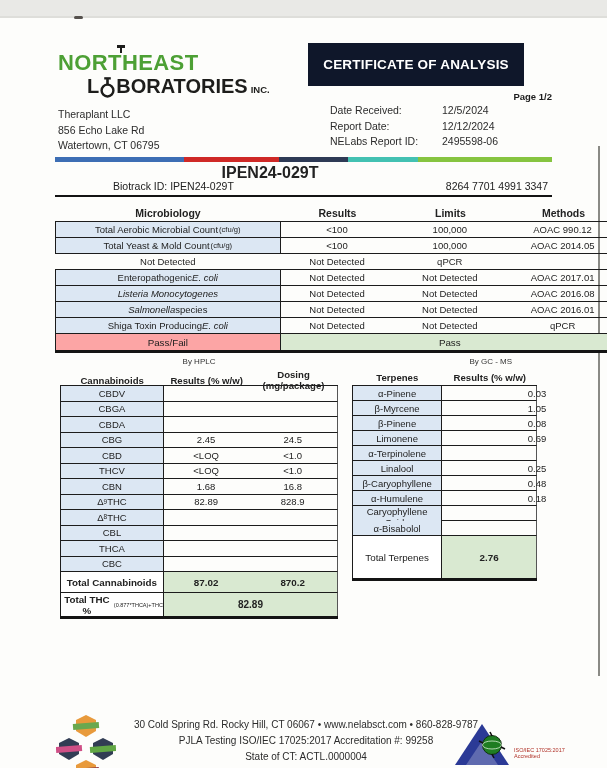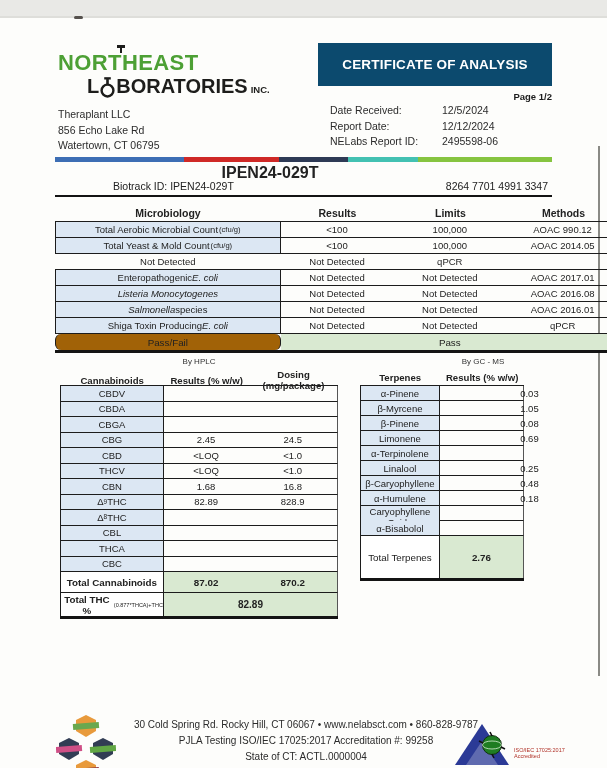--- a/index.html
+++ b/index.html
@@ -11,21 +11,21 @@
   .scan-right{position:absolute;top:130px;left:598px;width:2px;height:530px;background:#8a8a85;}
   
   .logo{position:absolute;top:36px;left:58px;line-height:1;}
   .logo-l1{color:#4da035;font-weight:bold;font-size:22px;letter-spacing:.4px;}
   .flask-top{position:absolute;top:-7px;left:59px;}
   .flask-top .bar{width:8px;height:2.5px;background:#1d1d1b;}
   .flask-top .stem{width:2.5px;height:5px;background:#1d1d1b;margin-left:2.75px;}
   .logo-l2{color:#1d1d1b;font-weight:bold;font-size:20px;margin:2px 0 0 29px;display:flex;align-items:flex-end;}
   .logo-l2 .inc{font-size:9.5px;margin-left:3px;padding-bottom:2px;}
   .flask-glyph{margin:0 1px -2px 1px;}
-  .cert-box{position:absolute;top:27px;left:318px;width:234px;height:43px;background:#0c4a6e;
+  .cert-box{position:absolute;top:27px;left:308px;width:216px;height:43px;background:#0f172a;
             display:flex;align-items:center;justify-content:center;color:#fff;font-weight:bold;
             font-size:13.5px;letter-spacing:.2px;text-align:center;}
   .page-note{position:absolute;top:75px;left:318px;width:234px;text-align:right;font-weight:bold;font-size:9.5px;color:#1c1c1c;}
   .client{position:absolute;top:91px;left:58px;font-size:10.5px;line-height:15.5px;color:#2c2c2c;}
   .meta{position:absolute;top:87px;left:330px;width:222px;font-size:10.5px;line-height:15.5px;color:#2c2c2c;}
   .meta-row{display:flex;}
   .meta-row .lbl{width:112px;}
   
   .colorbar{position:absolute;top:141px;left:55px;width:497px;height:5px;display:flex;}
   .colorbar div{height:100%;}
@@ -43,36 +43,36 @@
   .cell-val{display:flex;align-items:center;justify-content:center;text-align:center;}
   .i{font-style:italic;}
   .sm{font-size:7.6px;padding-left:1px;}
   .sup{font-size:6.5px;vertical-align:4px;line-height:0;}
   .greenbg{background:#d9e9d1;}
   
   .micro{top:188px;left:55px;width:565px;}
   .micro .g-head{grid-template-columns:40% 20% 20% 20%;height:17px;font-size:10.5px;text-align:center;}
   .micro .g-row{grid-template-columns:40% 20% 20% 20%;min-height:15px;font-size:9.5px;}
   .pass-row{display:grid;grid-template-columns:40% 60%;height:16px;font-size:9.8px;border-right:1px solid #555;}
-  .pass-row .cell-name{background:#a16207;border-radius:6px;}
+  .pass-row .cell-name{background:#fca5a5;}
   
   .cann{top:341px;left:60px;width:278px;}
   .note{font-size:8px;color:#333;text-align:center;height:12px;}
   .cann .g-head{grid-template-columns:37.5% 30.5% 32%;height:16px;font-size:9.6px;text-align:center;}
   .cann .g-row{grid-template-columns:37.5% 30.5% 32%;height:14.5px;font-size:9.5px;}
   .c-total{display:grid;grid-template-columns:37.5% 30.5% 32%;height:20px;border-bottom:1.5px solid #1c1c1c;
            border-right:1px solid #555;font-size:9.8px;}
   .c-total .cell-name{background:#fff;font-weight:bold;}
   .c-total .cell-val{font-weight:bold;}
   .c-thc{display:grid;grid-template-columns:37.5% 62.5%;height:23px;border-right:1px solid #555;font-size:9.8px;}
   .c-thc .cell-name{background:#fff;font-weight:bold;}
   .c-thc .formula{font-size:5.5px;font-weight:normal;vertical-align:-3px;padding-left:1px;}
   .c-thc .cell-val{font-weight:bold;font-size:10px;}
   
-  .terp{top:341px;left:360px;width:164px;}
+  .terp{top:341px;left:352px;width:185px;}
   .terp .note{margin-left:50%;width:50%;}
   .terp .g-head{grid-template-columns:49% 51%;height:16px;font-size:9.6px;text-align:center;}
   .terp .g-row{grid-template-columns:49% 51%;height:14px;font-size:9.5px;gap:48px;}
   .t-total{display:grid;grid-template-columns:49% 51%;height:42px;border-right:1px solid #555;font-size:9.8px;}
   .t-total .cell-name{background:#fff;}
   .t-total .cell-val{font-weight:bold;}
   
   .badges{position:absolute;top:698px;left:56px;}
   .footer-text{position:absolute;top:701px;left:115px;width:382px;text-align:center;
                font-size:10px;line-height:16px;color:#2b2b2b;}
@@ -243,29 +243,29 @@
         <div class="g-row">
           <div class="cell-name">
             <span>CBDV</span>
           </div>
           <div class="cell-val"></div>
           <div class="cell-val"></div>
         </div>
 
         <div class="g-row">
           <div class="cell-name">
+            <span>CBGA</span>
+          </div>
+          <div class="cell-val"></div>
+          <div class="cell-val"></div>
+        </div>
+
+        <div class="g-row">
+          <div class="cell-name">
             <span>CBDA</span>
-          </div>
-          <div class="cell-val"></div>
-          <div class="cell-val"></div>
-        </div>
-
-        <div class="g-row">
-          <div class="cell-name">
-            <span>CBGA</span>
           </div>
           <div class="cell-val"></div>
           <div class="cell-val"></div>
         </div>
 
         <div class="g-row">
           <div class="cell-name">
             <span>CBG</span>
           </div>
           <div class="cell-val">2.45</div>

